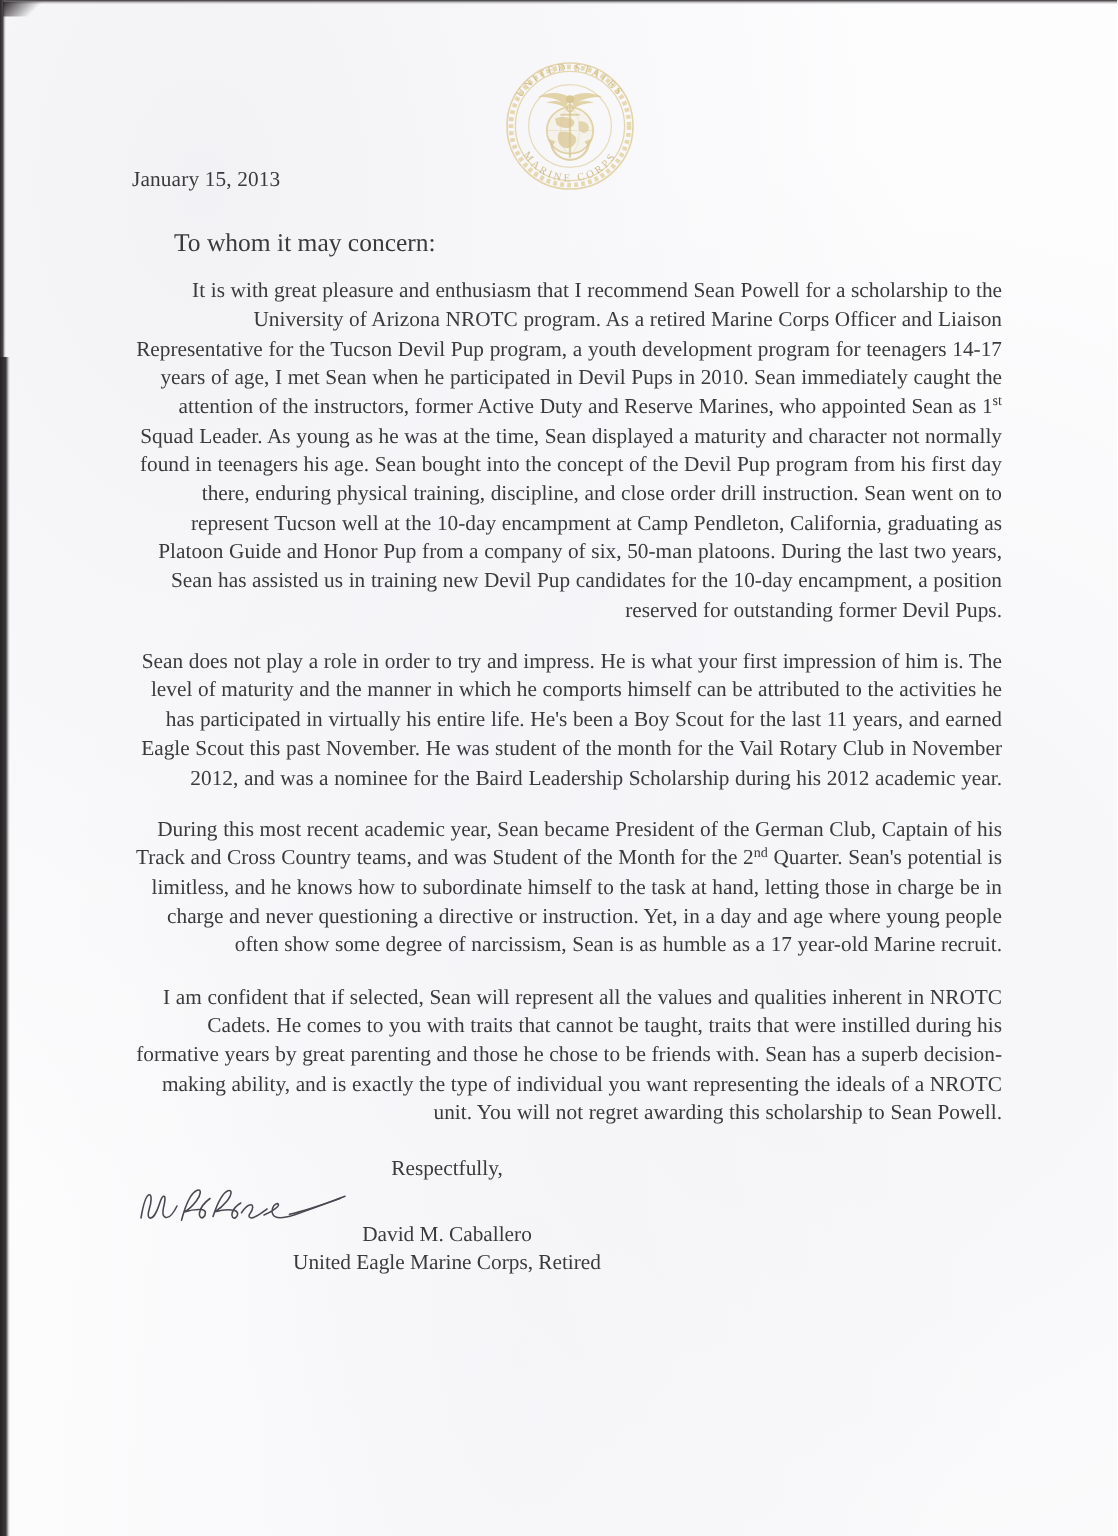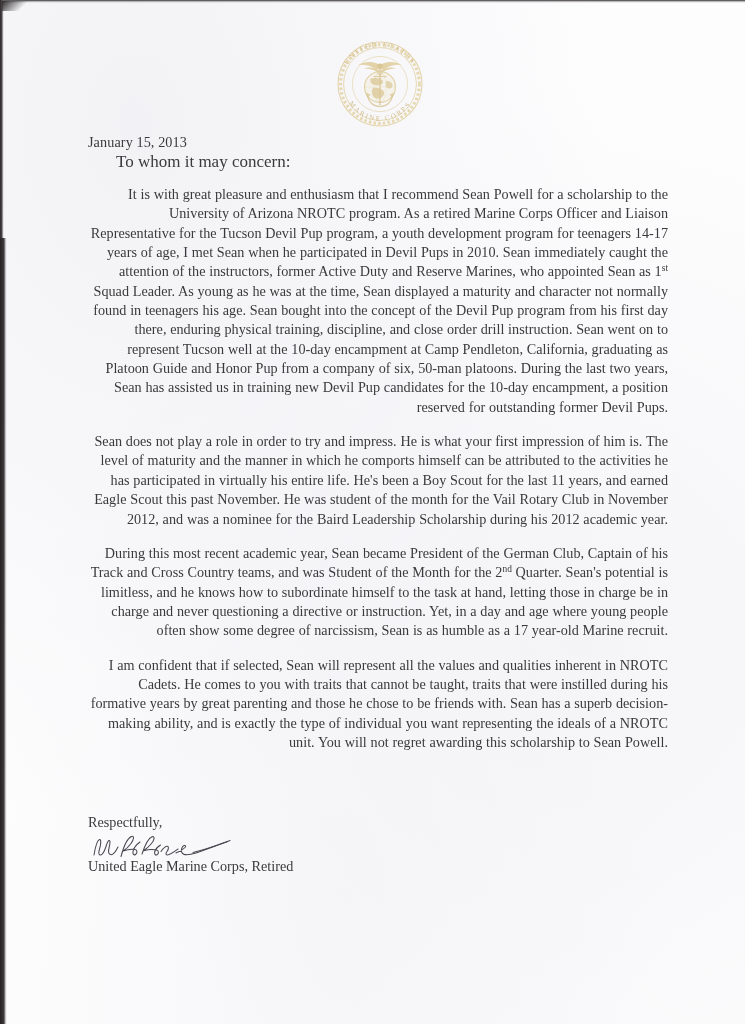--- a/index.html
+++ b/index.html
@@ -72,21 +72,21 @@
 
   
   .content {
     position: absolute;
     left: 88px;
     top: 0;
     width: 580px;
   }
   .date-line {
     position: absolute;
-    top: 134px;
+    top: 112px;
     left: 0;
     font-size: 14.2px;
     letter-spacing: 0.1px;
   }
   .salutation {
     position: absolute;
     top: 152px;
     left: 0;
     font-size: 17px;
     margin-left: 28px;
@@ -105,23 +105,24 @@
     letter-spacing: 0.01px;
     word-spacing: 0.2px;
   }
   p.para sup {
     font-size: 9.4px;
     vertical-align: 5px;
     line-height: 0;
   }
   .closing-block {
     position: absolute;
-    top: 813px;
+    top: 770px;
     left: 0;
     width: 420px;
+    text-align: center;
   }
   .closing-word {
     font-size: 14.2px;
     margin: 0;
     line-height: 19px;
   }
   .signature {
     position: relative;
     height: 28px;
     margin: 1px 0 0 2px;
@@ -236,18 +237,19 @@
                      C75.8 20 75.5 21.5 77 21.9 C79.5 22.5 84 19 88 16"></path>
             <path d="M86 20 C89.5 18.5 93 16.5 95 14.5 C96.3 13.2 95.5 12 94 12.6
                      C92 13.4 90.5 17 92 19.8 C93.5 22.6 99 22.2 106 20
                      C116 16.8 128 12 140 7.5"></path>
             <path d="M103 19.5 C112 17.5 124 13.5 137 8.8"></path>
           </g>
         </svg>
       </div>
 
       <div class="sig-name-block">
+        <p class="sig-line">David M. Caballero</p>
         <p class="sig-line">United Eagle Marine Corps, Retired</p>
       </div>
     </div>
 
   </div>
 </div>
 
 </body></html>

